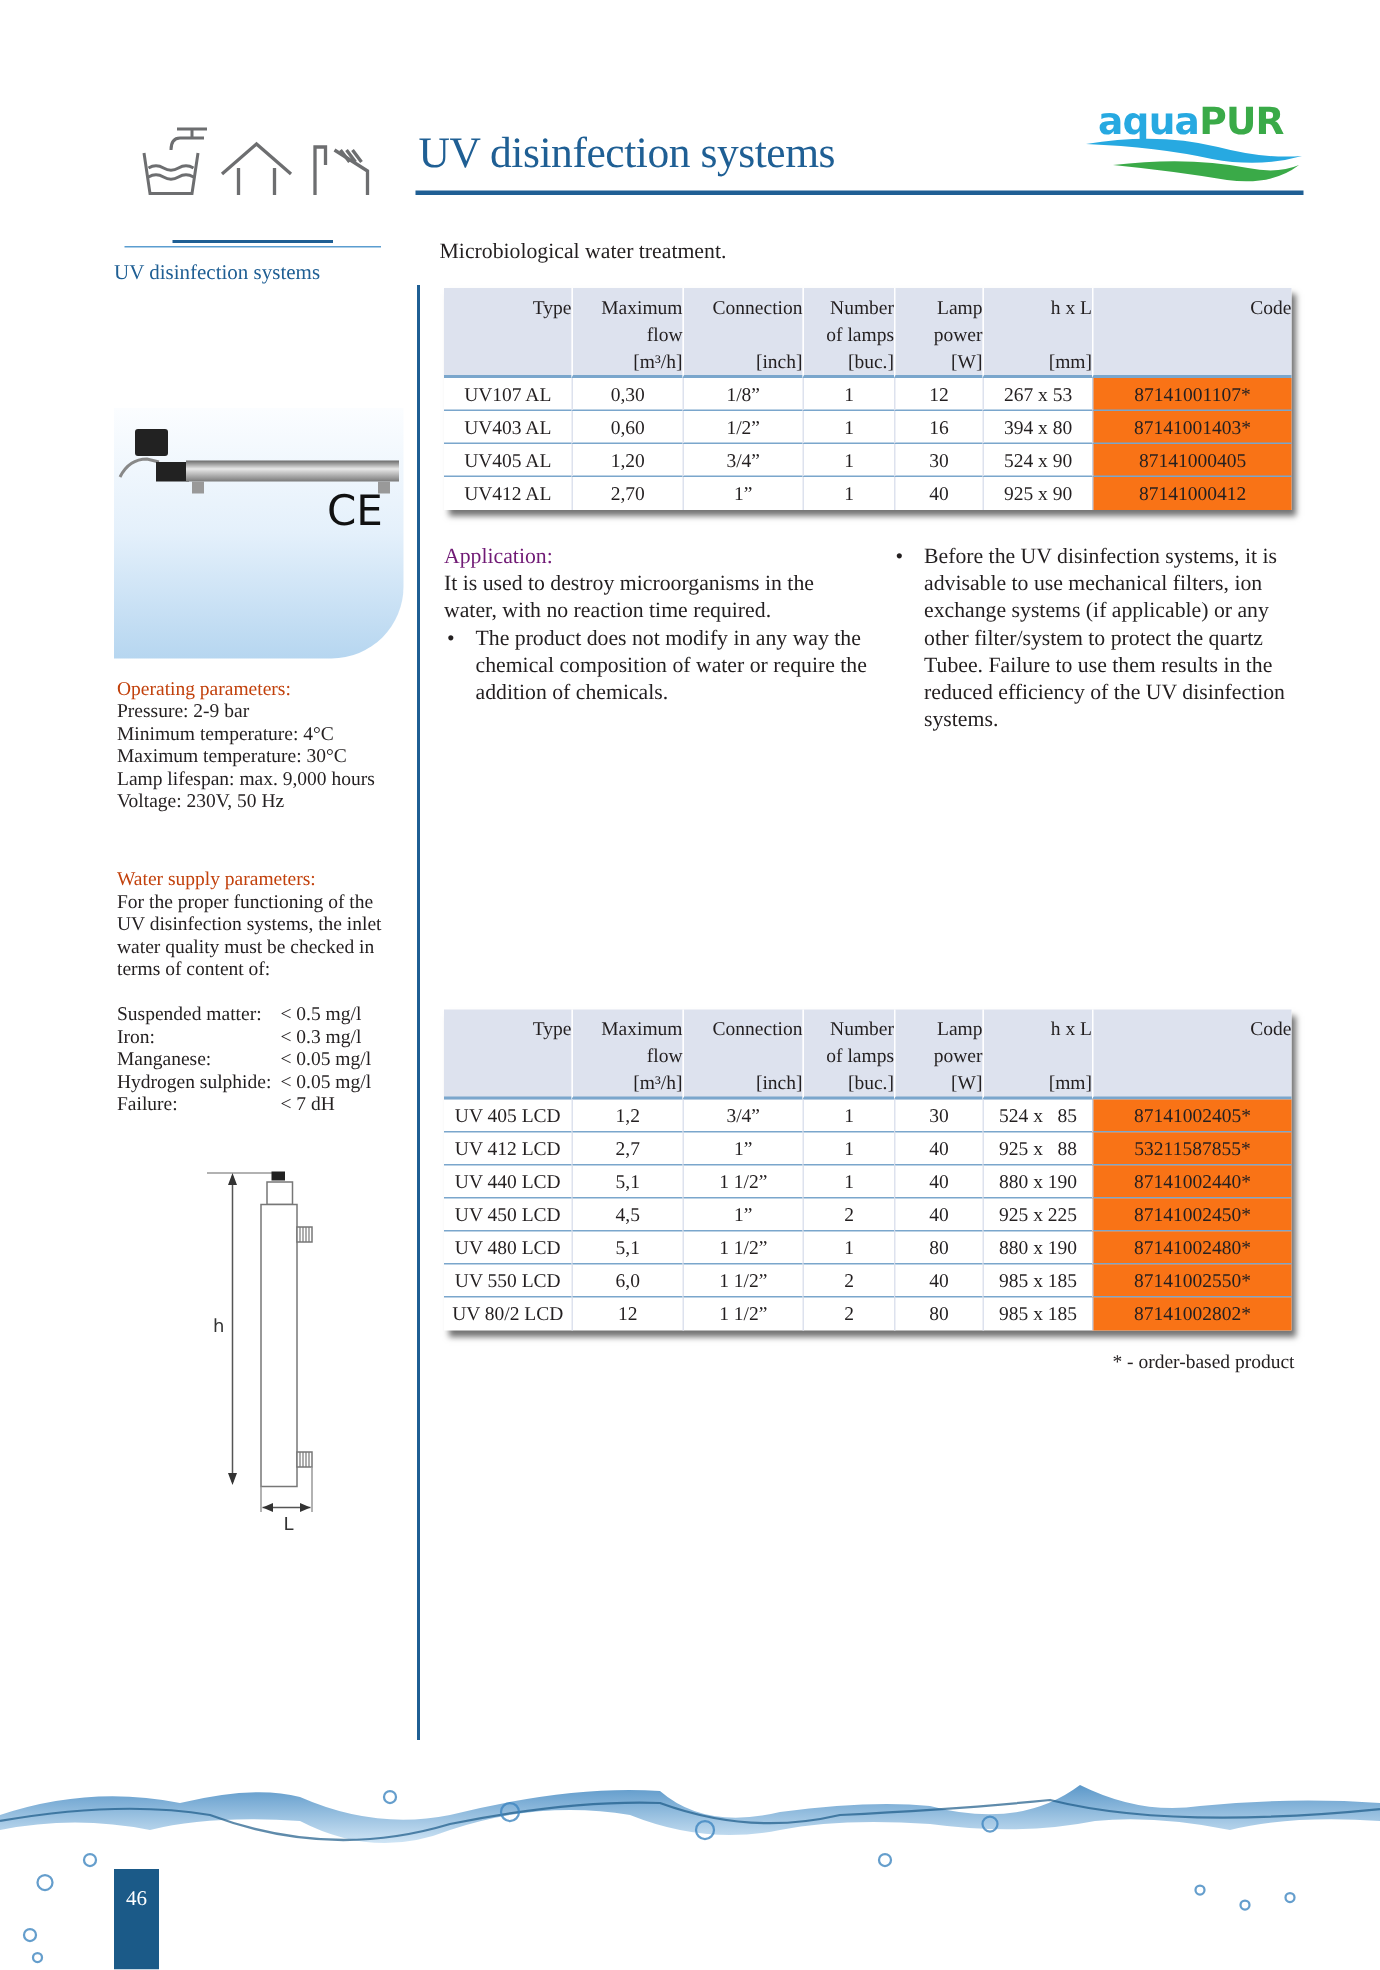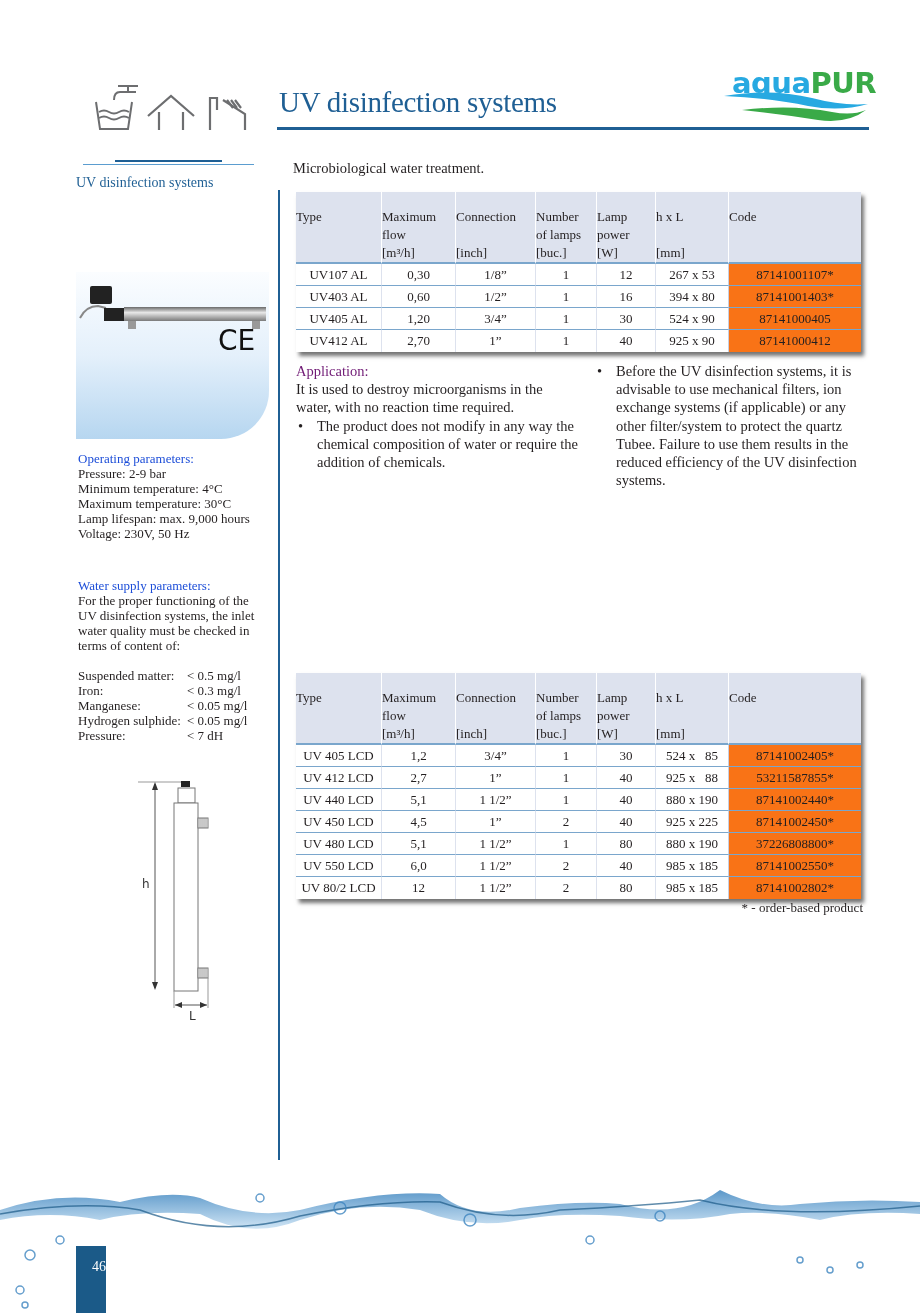--- a/index.html
+++ b/index.html
@@ -3,66 +3,66 @@
 <meta charset="utf-8">
 <style>
   * { box-sizing: border-box; margin: 0; padding: 0; }
   html, body { width: 920px; height: 1313px; background: #ffffff; overflow: hidden; }
   body { position: relative; font-family: "Liberation Serif", "DejaVu Serif", serif; color: #231f20; }
 
   .hdr-icons { position: absolute; left: 90px; top: 84px; width: 160px; height: 48px; }
   .page-title { position: absolute; left: 279px; top: 86px; font-size: 29px; color: #1f5f94; letter-spacing: -0.3px; }
   .title-rule { position: absolute; left: 277px; top: 127px; width: 592px; height: 3px; background: #1f5f94; }
   .logo { position: absolute; left: 722px; top: 66px; width: 148px; height: 58px; }
-  .logo-text { position: absolute; left: 10px; top: 0px; font-family: "DejaVu Sans", sans-serif; font-weight: bold; font-size: 29px; letter-spacing: -0.5px; }
+  .logo-text { position: absolute; left: 10px; top: 0px; font-family: "DejaVu Sans", sans-serif; font-weight: bold; font-size: 25px; letter-spacing: -0.5px; }
   .logo-text .aqua { color: #27a9e1; }
   .logo-text .pur { color: #3aaa48; }
 
   .side-rule1 { position: absolute; left: 115px; top: 160px; width: 107px; height: 2px; background: #1f5f94; }
   .side-rule2 { position: absolute; left: 83px; top: 164px; width: 171px; height: 1px; background: #5b9dd0; }
   .side-section { position: absolute; left: 76px; top: 175px; font-size: 14px; color: #1f5f94; }
 
   .vline { position: absolute; left: 278px; top: 190px; width: 2px; height: 970px; background: #1f5f94; }
 
   .product-box { position: absolute; left: 76px; top: 272px; width: 193px; height: 167px;
     background: linear-gradient(180deg, #fbfdff 0%, #e4f0fb 50%, #b6d6f0 100%);
     border-bottom-right-radius: 48px; }
   .ce { position: absolute; left: 218px; top: 338px; font-family: "DejaVu Sans", sans-serif; font-size: 28px; color: #111; letter-spacing: 0px; }
 
   .side-block { position: absolute; left: 78px; font-size: 13px; line-height: 15px; color: #231f20; }
-  .side-block .h { color: #1d4ed8; }
+  .side-block .h { color: #c2410c; }
   .spec-row { display: flex; }
   .spec-row .k { width: 109px; }
 
   .intro { position: absolute; left: 293px; top: 160px; font-size: 14.5px; }
 
   .tbl-wrap { position: absolute; left: 296px; width: 565px; box-shadow: 3px 4px 4px rgba(0,0,0,0.55); background: #fff; }
   table { border-collapse: separate; border-spacing: 0; width: 100%; font-size: 13px; }
-  th { background: #dde2ee; font-weight: normal; vertical-align: top; padding-top: 16px; line-height: 18px; text-align: left; border-left: 1px solid #ffffff; border-bottom: 2px solid #7aa6cc; margin-top: 48px; }
+  th { background: #dde2ee; font-weight: normal; vertical-align: top; padding-top: 4px; line-height: 18px; text-align: right; border-left: 1px solid #ffffff; border-bottom: 2px solid #7aa6cc; margin-top: 48px; }
   th:first-child { border-left: none; }
   td { text-align: center; height: 22px; border-left: 1px solid #dde2ee; border-bottom: 1px solid #7aa6cc; }
   td:first-child { border-left: none; }
   tr:last-child td { border-bottom: none; }
   td.code { background: #f97316; border-left: 1px solid #c8cfe0; }
   .hd-line { display: block; height: 18px; }
 
   .app { position: absolute; left: 296px; top: 362px; width: 282px; font-size: 14.5px; line-height: 18.2px; }
   .warn { position: absolute; left: 595px; top: 362px; width: 275px; font-size: 14.5px; line-height: 18.2px; }
   .h-blue { color: #701a75; }
   ul { list-style: none; }
   li { position: relative; padding-left: 21px; }
   li::before { content: "•"; position: absolute; left: 2px; top: 0; }
 
   .footnote { position: absolute; right: 57px; top: 900px; font-size: 13px; }
 
   .diagram { position: absolute; left: 138px; top: 778px; width: 90px; height: 245px; }
 
   .water { position: absolute; left: 0; top: 1180px; width: 920px; height: 133px; }
   .page-num-box { position: absolute; left: 76px; top: 1246px; width: 30px; height: 67px; background: #1b5a88; }
-  .page-num { position: absolute; left: 0; top: 13px; width: 30px; text-align: right; color: #fff; font-size: 14px; }
+  .page-num { position: absolute; left: 0; top: 13px; width: 30px; text-align: center; color: #fff; font-size: 14px; }
 </style>
 </head>
 <body>
 
 <svg class="hdr-icons" viewBox="0 0 160 48">
   <g fill="none" stroke="#6d6e70" stroke-width="2">
     <path d="M6 18 L10 45 L38 45 L42 18"></path>
     <path d="M9 28 q5 -3 10 0 t10 0 t10 0"></path>
     <path d="M9 34 q5 -3 10 0 t10 0 t10 0"></path>
     <path d="M28 2 L48 2 M38 2 L38 8 M30 8 L46 8 M30 8 q-6 0 -6 8"></path>
@@ -141,21 +141,21 @@
     </div>
   <div class="spec-row">
       <span class="k">Manganese:</span>
       <span>&lt; 0.05 mg/l</span>
     </div>
   <div class="spec-row">
       <span class="k">Hydrogen sulphide:</span>
       <span>&lt; 0.05 mg/l</span>
     </div>
   <div class="spec-row">
-      <span class="k">Pressure:</span>
+      <span class="k">Failure:</span>
       <span>&lt; 7 dH</span>
     </div>
 </div>
 
 <svg class="diagram" viewBox="0 0 90 245">
   <line x1="0" y1="4" x2="44" y2="4" stroke="#999" stroke-width="1"></line>
   <line x1="17" y1="6" x2="17" y2="210" stroke="#555" stroke-width="1"></line>
   <path d="M14 12 L17 4 L20 12 Z M14 204 L17 212 L20 204 Z" fill="#333"></path>
   <rect x="43" y="3" width="9" height="6" fill="#222"></rect>
   <rect x="40" y="10" width="17" height="15" fill="#fff" stroke="#777"></rect>
@@ -366,21 +366,21 @@
           <td>925 x 225</td>
           <td class="code">87141002450*</td>
         </tr>
       <tr>
           <td>UV 480 LCD</td>
           <td>5,1</td>
           <td>1 1/2”</td>
           <td>1</td>
           <td>80</td>
           <td>880 x 190</td>
-          <td class="code">37226808800*</td>
+          <td class="code">87141002480*</td>
         </tr>
       <tr>
           <td>UV 550 LCD</td>
           <td>6,0</td>
           <td>1 1/2”</td>
           <td>2</td>
           <td>40</td>
           <td>985 x 185</td>
           <td class="code">87141002550*</td>
         </tr>

